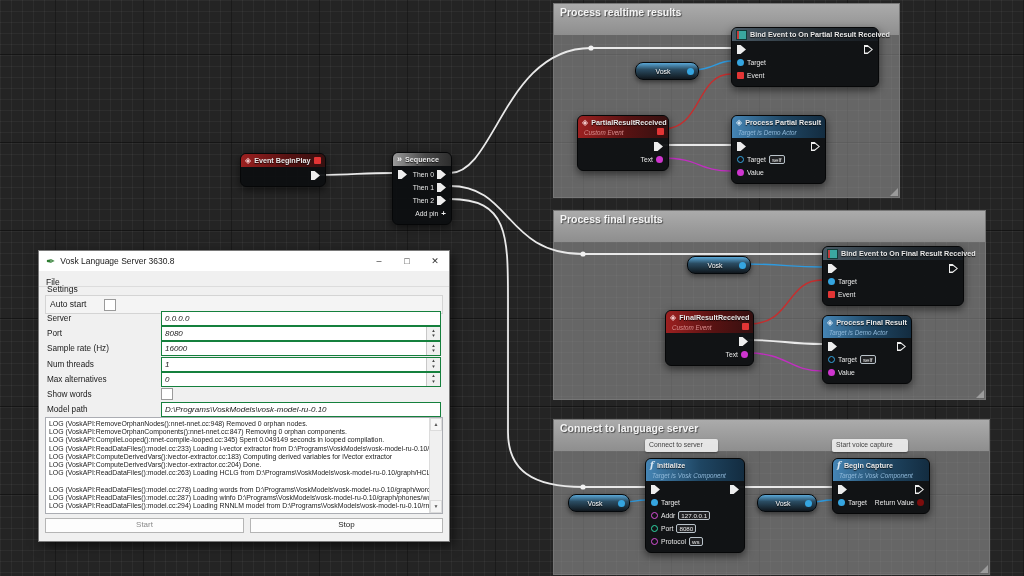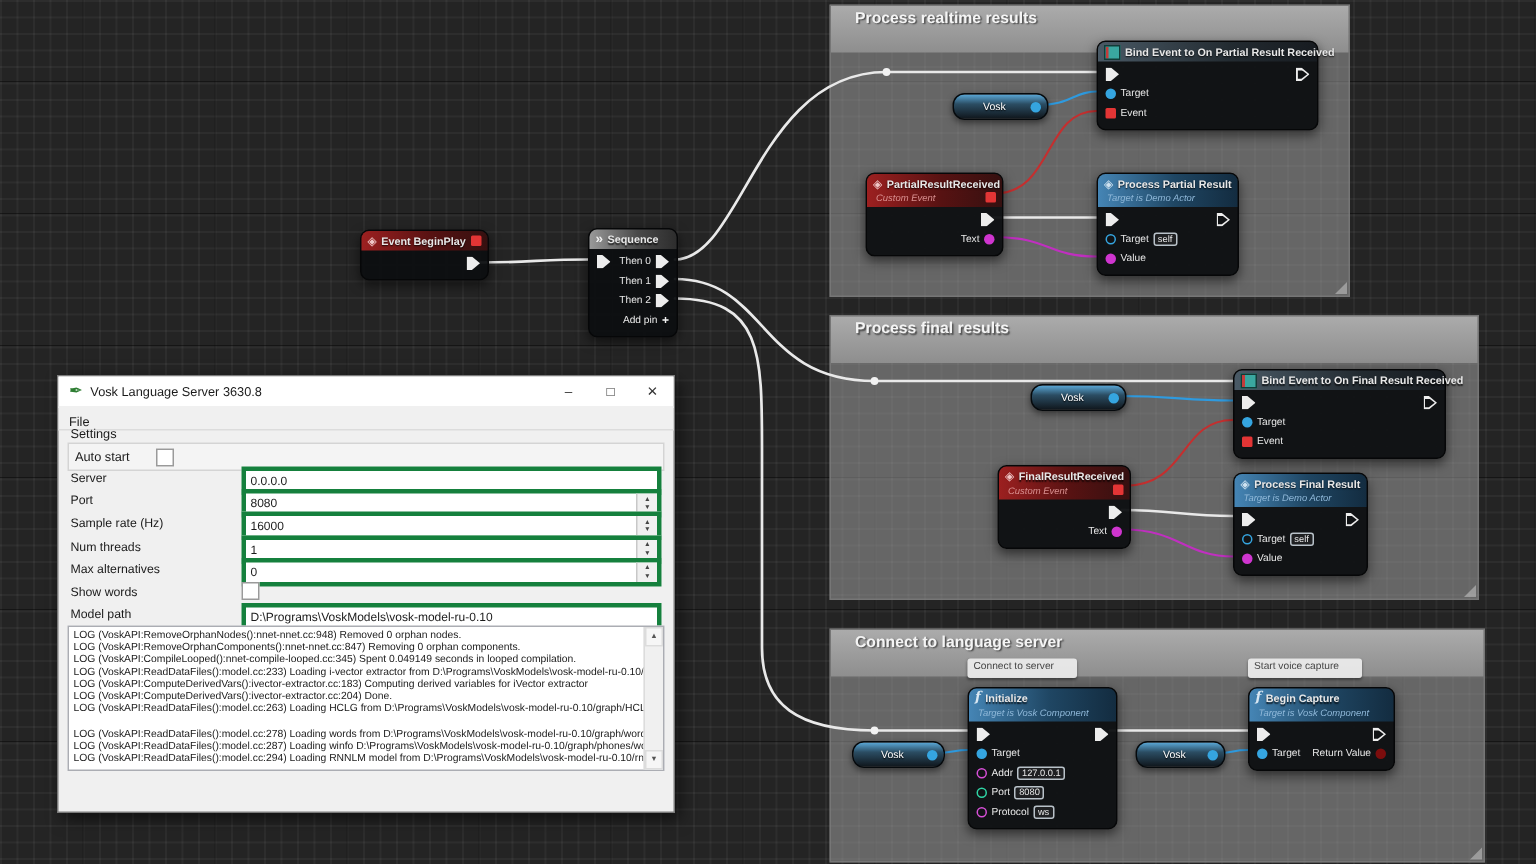--- a/index.html
+++ b/index.html
@@ -10,21 +10,21 @@
       linear-gradient(rgba(0,0,0,.42) 1px,transparent 1px),
       linear-gradient(90deg,rgba(0,0,0,.42) 1px,transparent 1px),
       linear-gradient(rgba(255,255,255,.045) 1px,transparent 1px),
       linear-gradient(90deg,rgba(255,255,255,.045) 1px,transparent 1px);
     background-size:88px 88px,88px 88px,11px 11px,11px 11px;
     background-position:-33px -34px,-33px -34px,0 0,0 0;}
   
   .comment{position:absolute;background:rgba(168,168,168,.5);border:1px solid rgba(125,125,125,.7);z-index:1;}
   .comment::after{content:"";position:absolute;right:1px;bottom:1px;border-left:8px solid transparent;border-bottom:8px solid rgba(255,255,255,.35);}
   .comment-header{height:31px;background:linear-gradient(180deg,#ababab,#8e8e8e);color:#f4f4f4;font-weight:bold;
-    font-size:10.5px;line-height:17px;padding:0 16px;text-shadow:1px 1px 1px rgba(0,0,0,.55);white-space:nowrap;overflow:hidden;}
+    font-size:10.5px;line-height:17px;padding:0 6px;text-shadow:1px 1px 1px rgba(0,0,0,.55);white-space:nowrap;overflow:hidden;}
   
   #wires{position:absolute;left:0;top:0;z-index:2;}
   
   .node{position:absolute;background:rgba(13,15,17,.95);border:1px solid #060708;border-radius:6px;
     box-shadow:0 3px 8px rgba(0,0,0,.55);color:#e8e8e8;z-index:3;}
   .nhead{border-radius:5px 5px 0 0;padding:0 5px 0 4px;position:relative;}
   .nhead .t1{display:flex;align-items:center;gap:3px;height:13px;}
   .nhead.sub .t1{height:13px;}
   .nhead .icon{font-size:8px;line-height:1;flex:none;}
   .nhead .icon.fx{font-family:"DejaVu Serif",serif;font-style:italic;font-weight:bold;color:#d9e7f2;font-size:9px;}
@@ -70,21 +70,21 @@
   .tbar .wbtn{width:28px;height:20px;text-align:center;line-height:20px;font-size:9px;color:#333;}
   .mbar{position:absolute;left:0;top:20px;right:0;height:15px;background:#f0f0f0;border-bottom:1px solid #dcdcdc;}
   .mitem{display:inline-block;padding:0 7px;font-size:8.5px;line-height:15px;}
   .slabel{position:absolute;left:8px;top:33px;font-size:8.5px;}
   .gbox{position:absolute;left:6px;top:44px;width:396px;height:17px;border:1px solid #d4d4d4;background:#f4f4f4;}
   .gbox .alabel{position:absolute;left:4px;top:3px;font-size:8.5px;}
   .chk{position:absolute;width:10px;height:10px;background:#fff;border:1px solid #9a9a9a;}
   .gbox .chk{left:58px;top:3px;}
   .frow{position:absolute;left:8px;right:8px;height:15px;}
   .frow .flabel{position:absolute;left:0;top:3px;font-size:8.2px;white-space:nowrap;}
-  .frow .fctl{position:absolute;left:114px;right:0;top:0;height:13px;background:#fff;border:3px solid #15803d;font-size:8px;line-height:13px;padding-left:3px;white-space:nowrap;overflow:hidden;}
+  .frow .fctl{position:absolute;left:114px;right:0;top:0;height:13px;background:#fff;border:1px solid #15803d;font-size:8px;line-height:13px;padding-left:3px;white-space:nowrap;overflow:hidden;font-style:italic;}
   .frow .spin{position:absolute;right:0;top:0;bottom:0;width:13px;background:#f0f0f0;border-left:1px solid #c8c8c8;}
   .frow .spin b{position:absolute;left:0;right:0;text-align:center;font-size:4.5px;color:#444;line-height:1;}
   .frow .spin b.up{top:1.5px;}.frow .spin b.dn{bottom:1.5px;}
   .frow .chk{left:114px;top:1px;}
   .logbox{position:absolute;left:6px;top:166px;width:396px;height:95px;background:#fff;border:1px solid #abadb3;overflow:hidden;}
   .loglines{position:absolute;left:3px;top:2px;right:14px;font-size:6.9px;line-height:8.2px;white-space:pre;color:#1a1a1a;}
   .vscroll{position:absolute;right:0;top:0;bottom:0;width:12px;background:#f0f0f0;border-left:1px solid #dcdcdc;}
   .vscroll .sa{position:absolute;left:0;right:0;height:11px;background:#f6f6f6;border:1px solid #dcdcdc;font-size:5px;text-align:center;line-height:10px;color:#555;}
   .vscroll .sa.up{top:0;}.vscroll .sa.dn{bottom:0;}
   .btnrow{position:absolute;left:6px;right:6px;top:267px;height:13px;}
@@ -524,14 +524,18 @@
 LOG (VoskAPI:ReadDataFiles():model.cc:263) Loading HCLG from D:\Programs\VoskModels\vosk-model-ru-0.10/graph/HCLG.fst
 
 LOG (VoskAPI:ReadDataFiles():model.cc:278) Loading words from D:\Programs\VoskModels\vosk-model-ru-0.10/graph/words.txt
 LOG (VoskAPI:ReadDataFiles():model.cc:287) Loading winfo D:\Programs\VoskModels\vosk-model-ru-0.10/graph/phones/word_boundary.int
 LOG (VoskAPI:ReadDataFiles():model.cc:294) Loading RNNLM model from D:\Programs\VoskModels\vosk-model-ru-0.10/rnnlm/final.raw</div>
       <div class="vscroll">
         <span class="sa up">▲</span>
         <span class="sa dn">▼</span>
       </div>
     </div>
+    <div class="btnrow" id="btnrow">
+        <div class="wbutton start">Start</div>
+        <div class="wbutton stop">Stop</div>
+      </div>
   </div>
 </div>
 
 </body></html>

